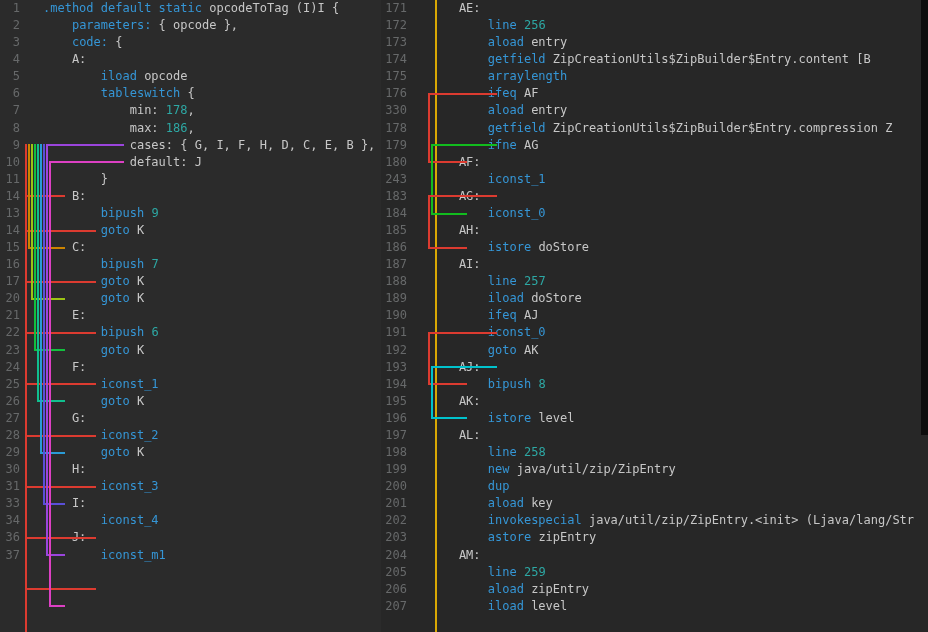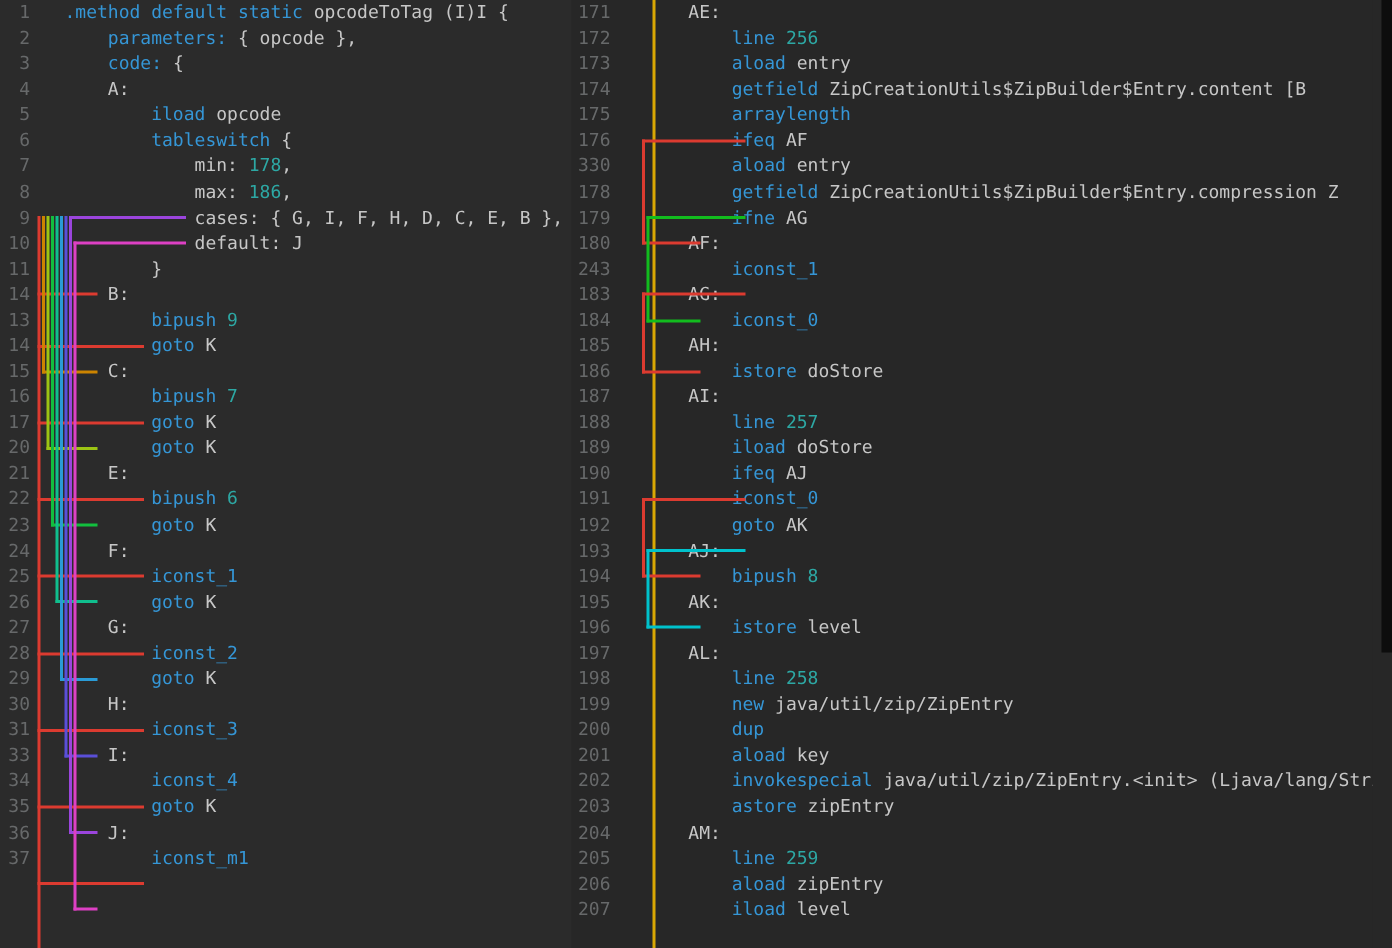--- a/index.html
+++ b/index.html
@@ -49,21 +49,20 @@
       <div class="row"><span class="gutter">24</span><span class="code"><span class="pl">    F:</span></span></div>
       <div class="row"><span class="gutter">25</span><span class="code"><span class="pl">        </span><span class="kw">iconst_1</span></span></div>
       <div class="row"><span class="gutter">26</span><span class="code"><span class="pl">        </span><span class="kw">goto</span><span class="pl"> K</span></span></div>
       <div class="row"><span class="gutter">27</span><span class="code"><span class="pl">    G:</span></span></div>
       <div class="row"><span class="gutter">28</span><span class="code"><span class="pl">        </span><span class="kw">iconst_2</span></span></div>
       <div class="row"><span class="gutter">29</span><span class="code"><span class="pl">        </span><span class="kw">goto</span><span class="pl"> K</span></span></div>
       <div class="row"><span class="gutter">30</span><span class="code"><span class="pl">    H:</span></span></div>
       <div class="row"><span class="gutter">31</span><span class="code"><span class="pl">        </span><span class="kw">iconst_3</span></span></div>
       <div class="row"><span class="gutter">33</span><span class="code"><span class="pl">    I:</span></span></div>
       <div class="row"><span class="gutter">34</span><span class="code"><span class="pl">        </span><span class="kw">iconst_4</span></span></div>
-      <div class="row"><span class="gutter">35</span><span class="code"><span class="pl">        </span><span class="kw">goto</span><span class="pl"> K</span></span></div>
       <div class="row"><span class="gutter">36</span><span class="code"><span class="pl">    J:</span></span></div>
       <div class="row"><span class="gutter">37</span><span class="code"><span class="pl">        </span><span class="kw">iconst_m1</span></span></div>
     </div>
 </div>
 <div class="pane" data-pane="right">
   <div class="lines">
       <div class="row"><span class="gutter">171</span><span class="code"><span class="pl">    AE:</span></span></div>
       <div class="row"><span class="gutter">172</span><span class="code"><span class="pl">        </span><span class="kw">line</span><span class="pl"> </span><span class="num">256</span></span></div>
       <div class="row"><span class="gutter">173</span><span class="code"><span class="pl">        </span><span class="kw">aload</span><span class="pl"> entry</span></span></div>
       <div class="row"><span class="gutter">174</span><span class="code"><span class="pl">        </span><span class="kw">getfield</span><span class="pl"> ZipCreationUtils$ZipBuilder$Entry.content [B</span></span></div>

